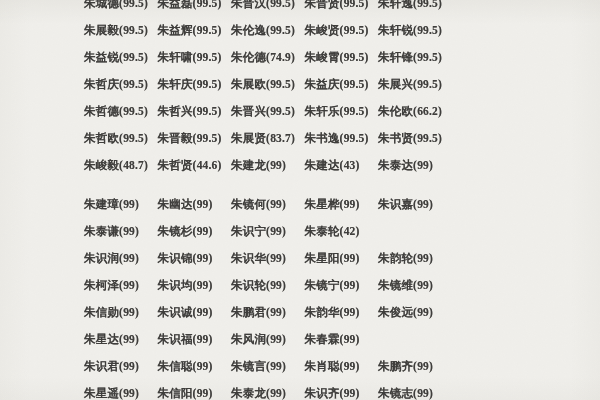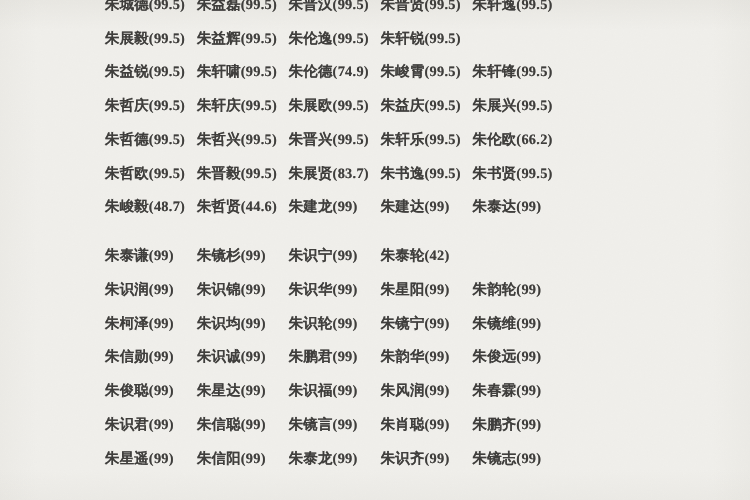--- a/index.html
+++ b/index.html
@@ -72,20 +72,21 @@
     <span class="cell">朱城德(99.5)</span>
     <span class="cell">朱益磊(99.5)</span>
     <span class="cell">朱晋汉(99.5)</span>
     <span class="cell">朱晋贤(99.5)</span>
     <span class="cell">朱轩逸(99.5)</span>
   </div>
   <div class="row">
     <span class="cell">朱展毅(99.5)</span>
     <span class="cell">朱益辉(99.5)</span>
     <span class="cell">朱伦逸(99.5)</span>
+    <span class="cell">朱峻贤(99.5)</span>
     <span class="cell">朱轩锐(99.5)</span>
   </div>
   <div class="row">
     <span class="cell">朱益锐(99.5)</span>
     <span class="cell">朱轩啸(99.5)</span>
     <span class="cell">朱伦德(74.9)</span>
     <span class="cell">朱峻霄(99.5)</span>
     <span class="cell">朱轩锋(99.5)</span>
   </div>
   <div class="row">
@@ -106,26 +107,33 @@
     <span class="cell">朱哲欧(99.5)</span>
     <span class="cell">朱晋毅(99.5)</span>
     <span class="cell">朱展贤(83.7)</span>
     <span class="cell">朱书逸(99.5)</span>
     <span class="cell">朱书贤(99.5)</span>
   </div>
   <div class="row">
     <span class="cell">朱峻毅(48.7)</span>
     <span class="cell">朱哲贤(44.6)</span>
     <span class="cell">朱建龙(99)</span>
-    <span class="cell">朱建达(99)</span>
+    <span class="cell">朱建达(43)</span>
     <span class="cell">朱泰达(99)</span>
   </div>
 
   <div class="group-separator"></div>
 
+  <div class="row">
+    <span class="cell">朱建璋(99)</span>
+    <span class="cell">朱幽达(99)</span>
+    <span class="cell">朱镜何(99)</span>
+    <span class="cell">朱星桦(99)</span>
+    <span class="cell">朱识嘉(99)</span>
+  </div>
   <div class="row">
     <span class="cell">朱泰谦(99)</span>
     <span class="cell">朱镜杉(99)</span>
     <span class="cell">朱识宁(99)</span>
     <span class="cell">朱泰轮(42)</span>
   </div>
   <div class="row">
     <span class="cell">朱识润(99)</span>
     <span class="cell">朱识锦(99)</span>
     <span class="cell">朱识华(99)</span>
@@ -140,21 +148,20 @@
     <span class="cell">朱镜维(99)</span>
   </div>
   <div class="row">
     <span class="cell">朱信勋(99)</span>
     <span class="cell">朱识诚(99)</span>
     <span class="cell">朱鹏君(99)</span>
     <span class="cell">朱韵华(99)</span>
     <span class="cell">朱俊远(99)</span>
   </div>
   <div class="row">
-    <span class="cell">朱俊聪(99)</span>
     <span class="cell">朱星达(99)</span>
     <span class="cell">朱识福(99)</span>
     <span class="cell">朱风润(99)</span>
     <span class="cell">朱春霖(99)</span>
   </div>
   <div class="row">
     <span class="cell">朱识君(99)</span>
     <span class="cell">朱信聪(99)</span>
     <span class="cell">朱镜言(99)</span>
     <span class="cell">朱肖聪(99)</span>

